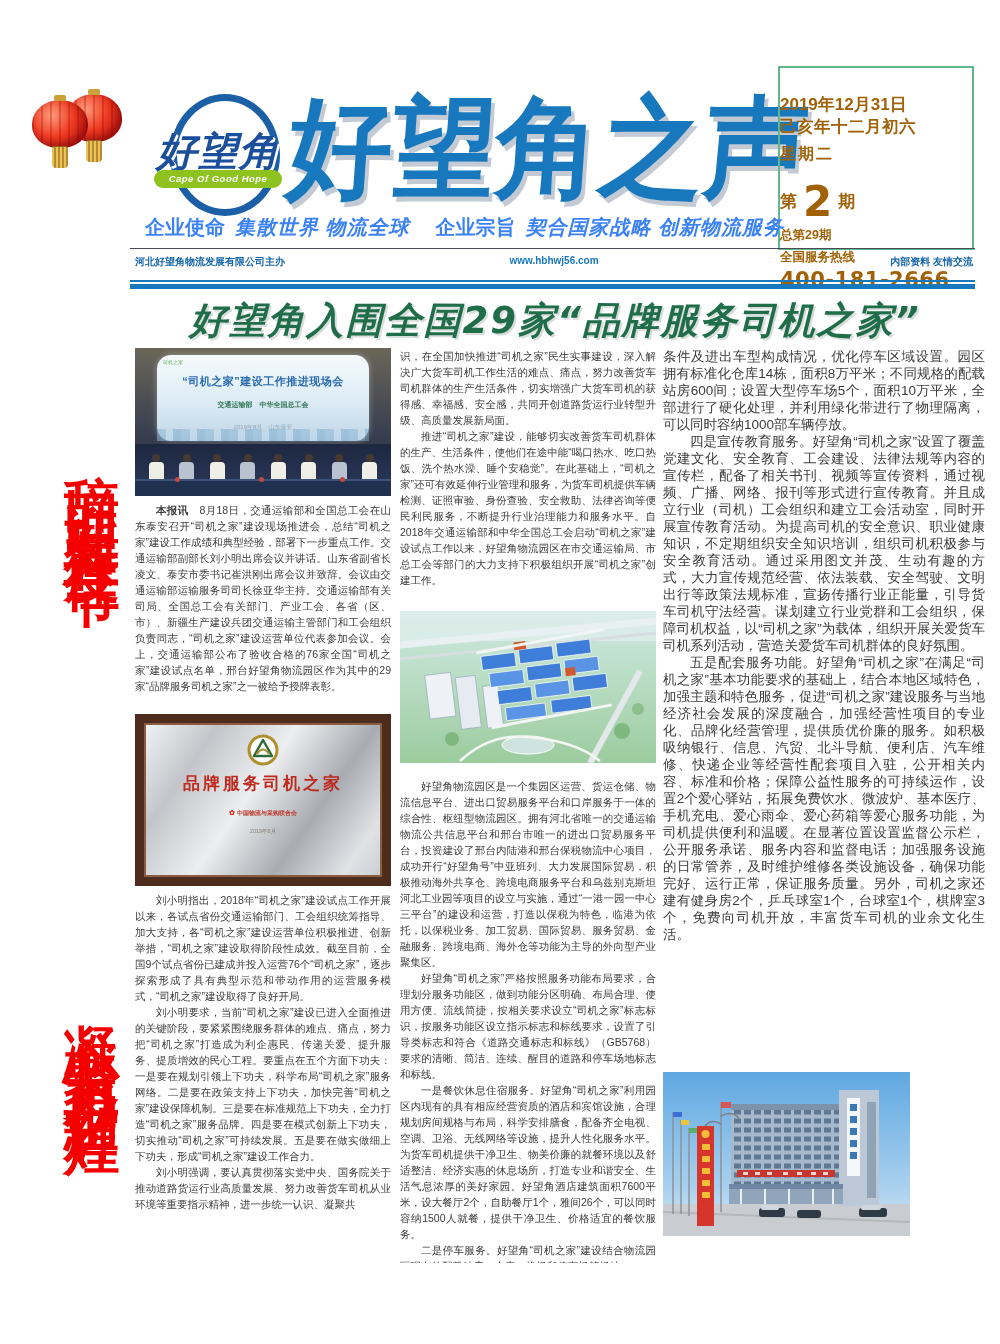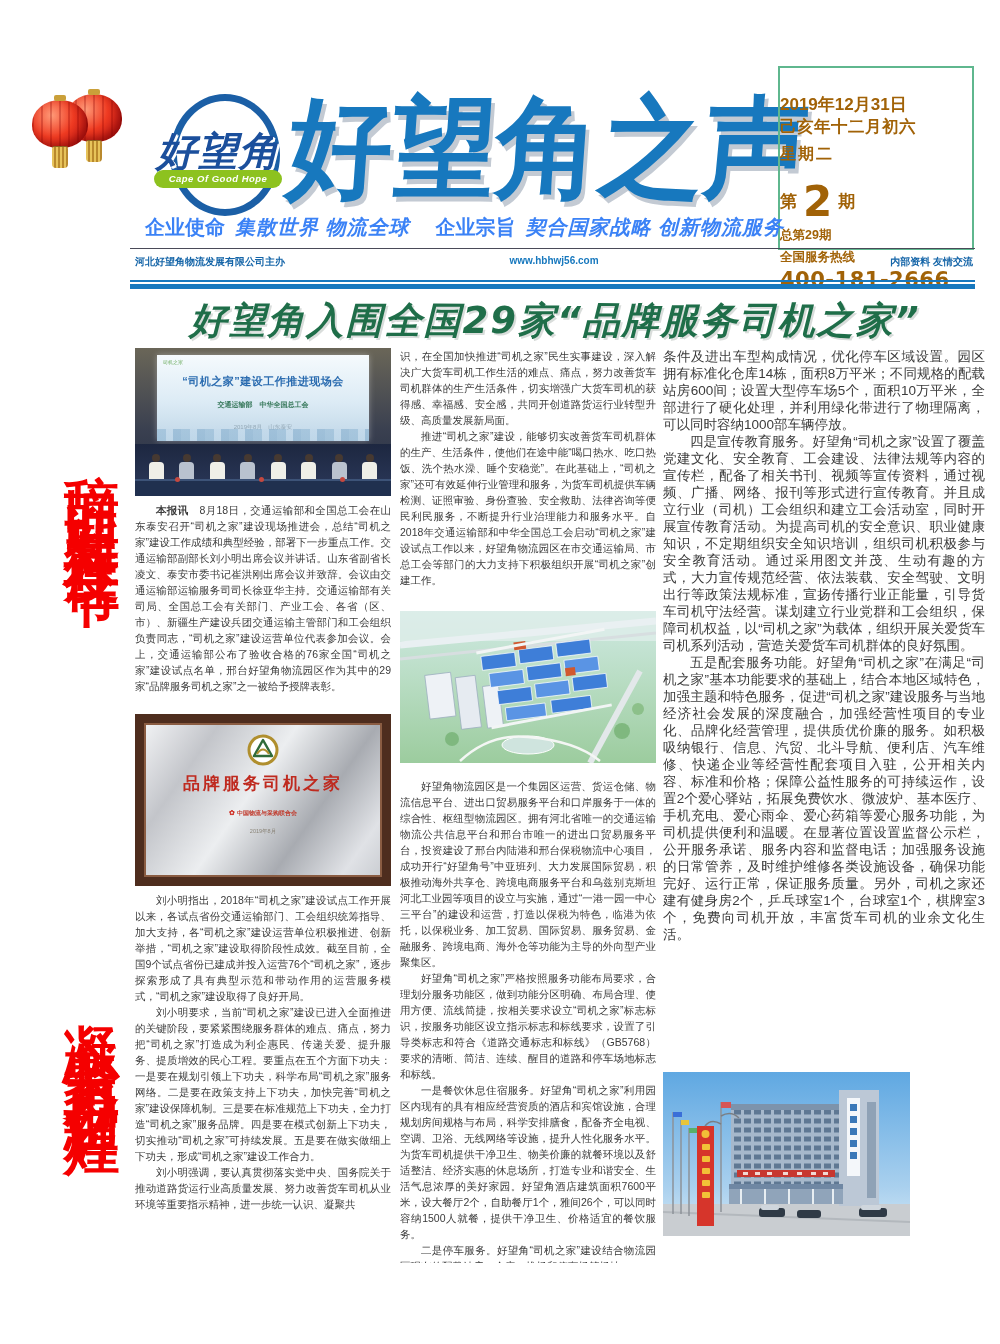--- a/index.html
+++ b/index.html
@@ -83,21 +83,21 @@
   .col1 .clip-b{height:357px;margin-top:6px;}
   .col2 .clip-a{height:258px;}
   .col2 .clip-b{height:485px;margin-top:6px;}
   .col3 .clip-a{height:716px;}
 
   
   .photo{position:relative;box-sizing:border-box;}
   .meeting{width:256px;height:148px;background:linear-gradient(180deg,#6a6658 0%,#3a4050 55%,#222c42 100%);overflow:hidden;}
   .meeting .screen{position:absolute;left:22px;right:22px;top:7px;height:86px;
     background:linear-gradient(180deg,#f5fafd 0%,#dcebf5 55%,#bfd6e7 100%);
-    box-shadow:0 0 6px rgba(255,255,255,.35);text-align:center;}
+    box-shadow:0 0 6px rgba(255,255,255,.35);text-align:center;border-radius:14px;}
   .meeting .s-logo{position:absolute;left:6px;top:4px;font-size:5px;color:#6fae62;text-align:left;line-height:1.2;}
   .meeting .s-title{margin-top:18px;font-size:11px;font-weight:bold;color:#2b6cb0;letter-spacing:.5px;}
   .meeting .s-org{margin-top:8px;font-size:7px;color:#38795c;font-weight:bold;}
   .meeting .s-meta{margin-top:6px;font-size:6px;color:#93a8b6;}
   .meeting .skyline{position:absolute;left:0;right:0;bottom:0;height:12px;
     background:repeating-linear-gradient(90deg,rgba(140,180,210,.55) 0 9px, rgba(190,215,235,.4) 9px 16px, rgba(120,165,200,.5) 16px 24px);}
   .meeting .dais{position:absolute;left:0;right:0;bottom:0;height:52px;background:linear-gradient(180deg,#1d2740 0%,#2c3a5c 100%);
     display:flex;justify-content:space-around;align-items:flex-end;padding:0 6px;}
   .meeting .person{position:relative;width:15px;height:20px;background:#efefe8;border-radius:4px 4px 0 0;margin-bottom:14px;}
   .meeting .person::before{content:"";position:absolute;left:50%;top:-8px;width:8px;height:8px;margin-left:-4px;border-radius:50%;background:#463931;}

